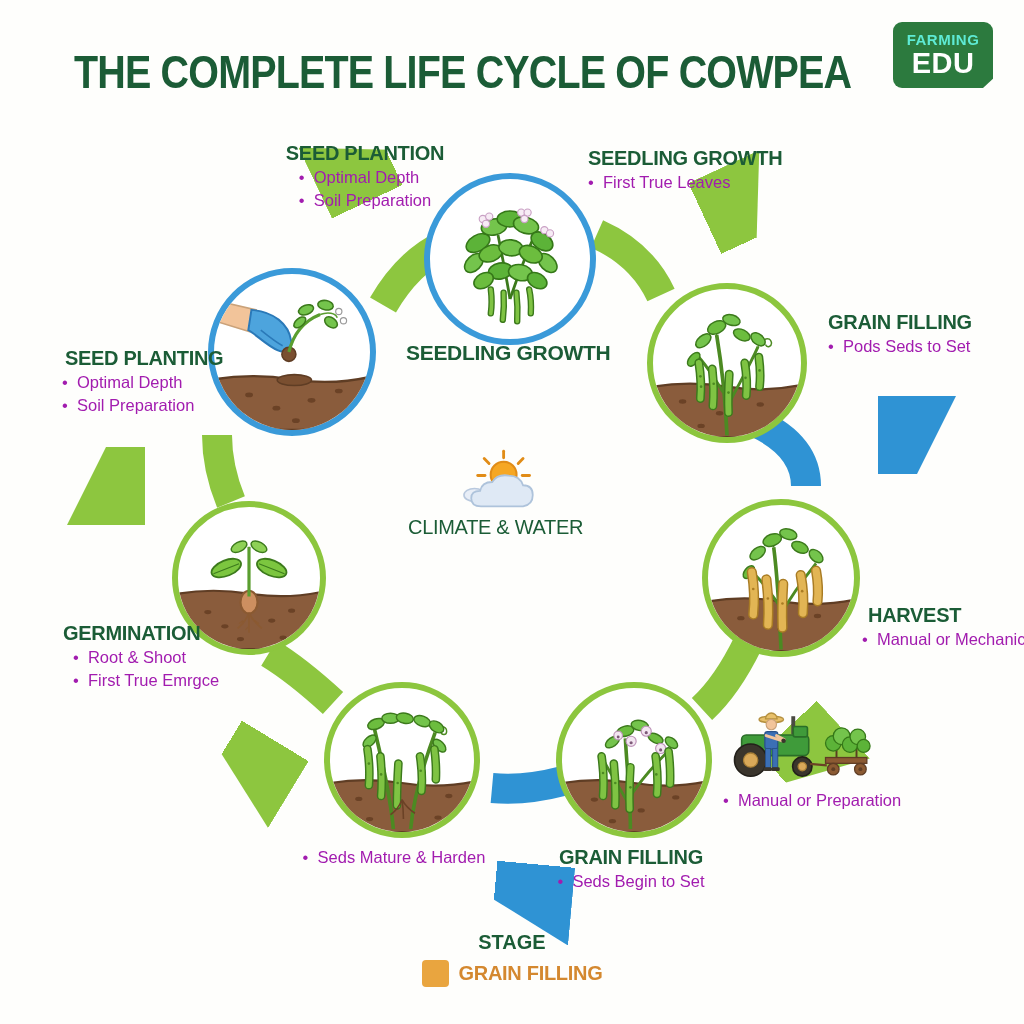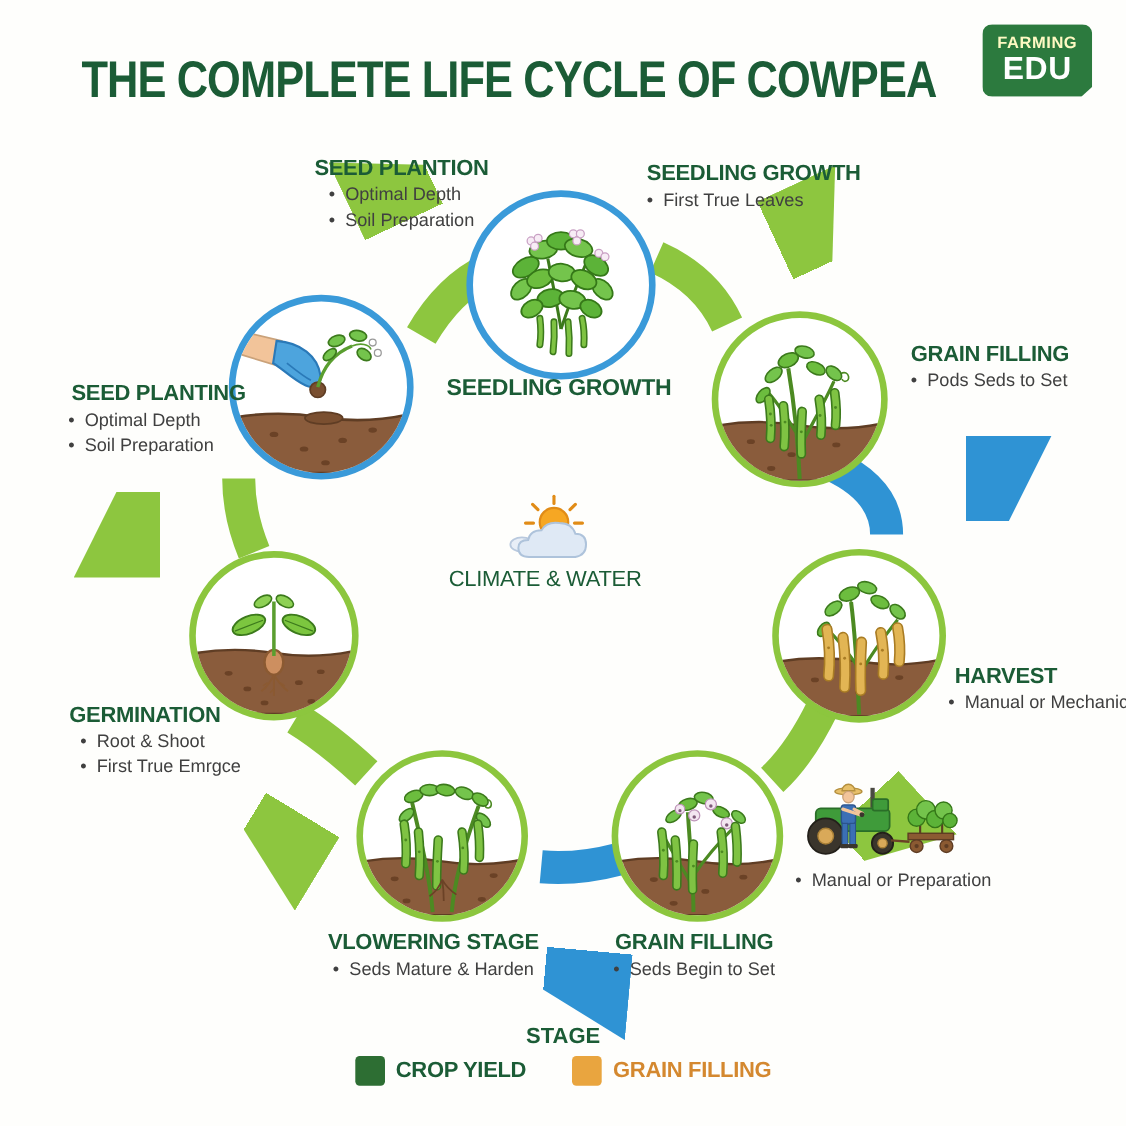--- a/index.html
+++ b/index.html
@@ -16,26 +16,26 @@
     display:inline-block;font-size:47px;font-weight:bold;letter-spacing:-1px;
     color:#1b5c36;transform:scaleX(.84);transform-origin:center;white-space:nowrap;
   }
   
   .badge{
     left:893px;top:22px;width:100px;height:66px;background:#2c7a3e;
     border-radius:9px;z-index:3;display:flex;flex-direction:column;
     align-items:center;justify-content:center;line-height:1;
     clip-path:polygon(0 0,100% 0,100% 86%,90% 100%,0 100%);
   }
-  .badge .l1{color:#fef9c3;font-weight:bold;font-size:15px;letter-spacing:.5px;}
+  .badge .l1{color:#5eead4;font-weight:bold;font-size:15px;letter-spacing:.5px;}
   .badge .l2{color:#fff;font-weight:bold;font-size:29px;letter-spacing:.5px;margin-top:2px;}
   
   .stage{z-index:3;line-height:1.2;}
   .stage .st{font-size:20px;font-weight:bold;letter-spacing:-.3px;color:#1b5c36;white-space:nowrap;}
-  .stage .bl{font-size:16.5px;font-weight:500;color:#404040;white-space:nowrap;margin-top:3px;}
+  .stage .bl{font-size:16.5px;font-weight:500;color:#a21caf;white-space:nowrap;margin-top:3px;}
   .stage .bl::before{content:"\2022\00a0\00a0";}
   .ctr{text-align:center;}
   .ctr .bullets{display:inline-block;text-align:left;}
   
   .circ{border-radius:50%;background:#fff;overflow:hidden;z-index:2;box-sizing:border-box;}
   .ring-blue{border:6px solid #3a9ad9;}
   .ring-green{border:6px solid #8cc63e;}
   .circ svg{width:100%;height:100%;display:block;}
   
   .climate-label{left:408px;top:516px;width:210px;text-align:left;font-size:20px;font-weight:normal;letter-spacing:-.3px;z-index:3;white-space:nowrap;}
@@ -393,47 +393,42 @@
 
 <div class="abs stage ctr" style="left:406px;top:340px;width:200px;">
   <div class="st" style="font-size:21px;">SEEDLING GROWTH</div>
 </div>
 
 <div class="abs stage" style="left:868px;top:603px;">
   <div class="st">HARVEST</div>
   <div class="bl" style="margin-left:-6px;">Manual or Mechanic</div>
 </div>
 
-<div class="abs stage" style="left:63px;top:638px;">
+<div class="abs stage" style="left:63px;top:621px;">
   <div class="st">GERMINATION</div>
   <div class="bl" style="margin-left:10px;">Root &amp; Shoot</div>
   <div class="bl" style="margin-left:10px;">First True Emrgce</div>
 </div>
 
 <div class="abs stage" style="left:723px;top:788px;">
   <div class="bl">Manual or Preparation</div>
 </div>
 
 <div class="abs stage ctr" style="left:294px;top:845px;width:200px;">
-  <div class="st">VLOWERING STAGE</div>
   <div class="bullets">
     <div class="bl">Seds Mature &amp; Harden</div>
   </div>
 </div>
 
 <div class="abs stage ctr" style="left:531px;top:845px;width:200px;">
   <div class="st">GRAIN FILLING</div>
   <div class="bullets">
     <div class="bl">Seds Begin to Set</div>
   </div>
 </div>
 
 <div class="abs legend-title">STAGE</div>
 <div class="abs legend-row">
   <div class="legend-item">
-    <span class="swatch sw-green"></span>
-    <span class="lab lab-green">CROP YIELD</span>
-  </div>
-  <div class="legend-item">
     <span class="swatch sw-orange"></span>
     <span class="lab lab-orange">GRAIN FILLING</span>
   </div>
 </div>
 
 </body></html>

